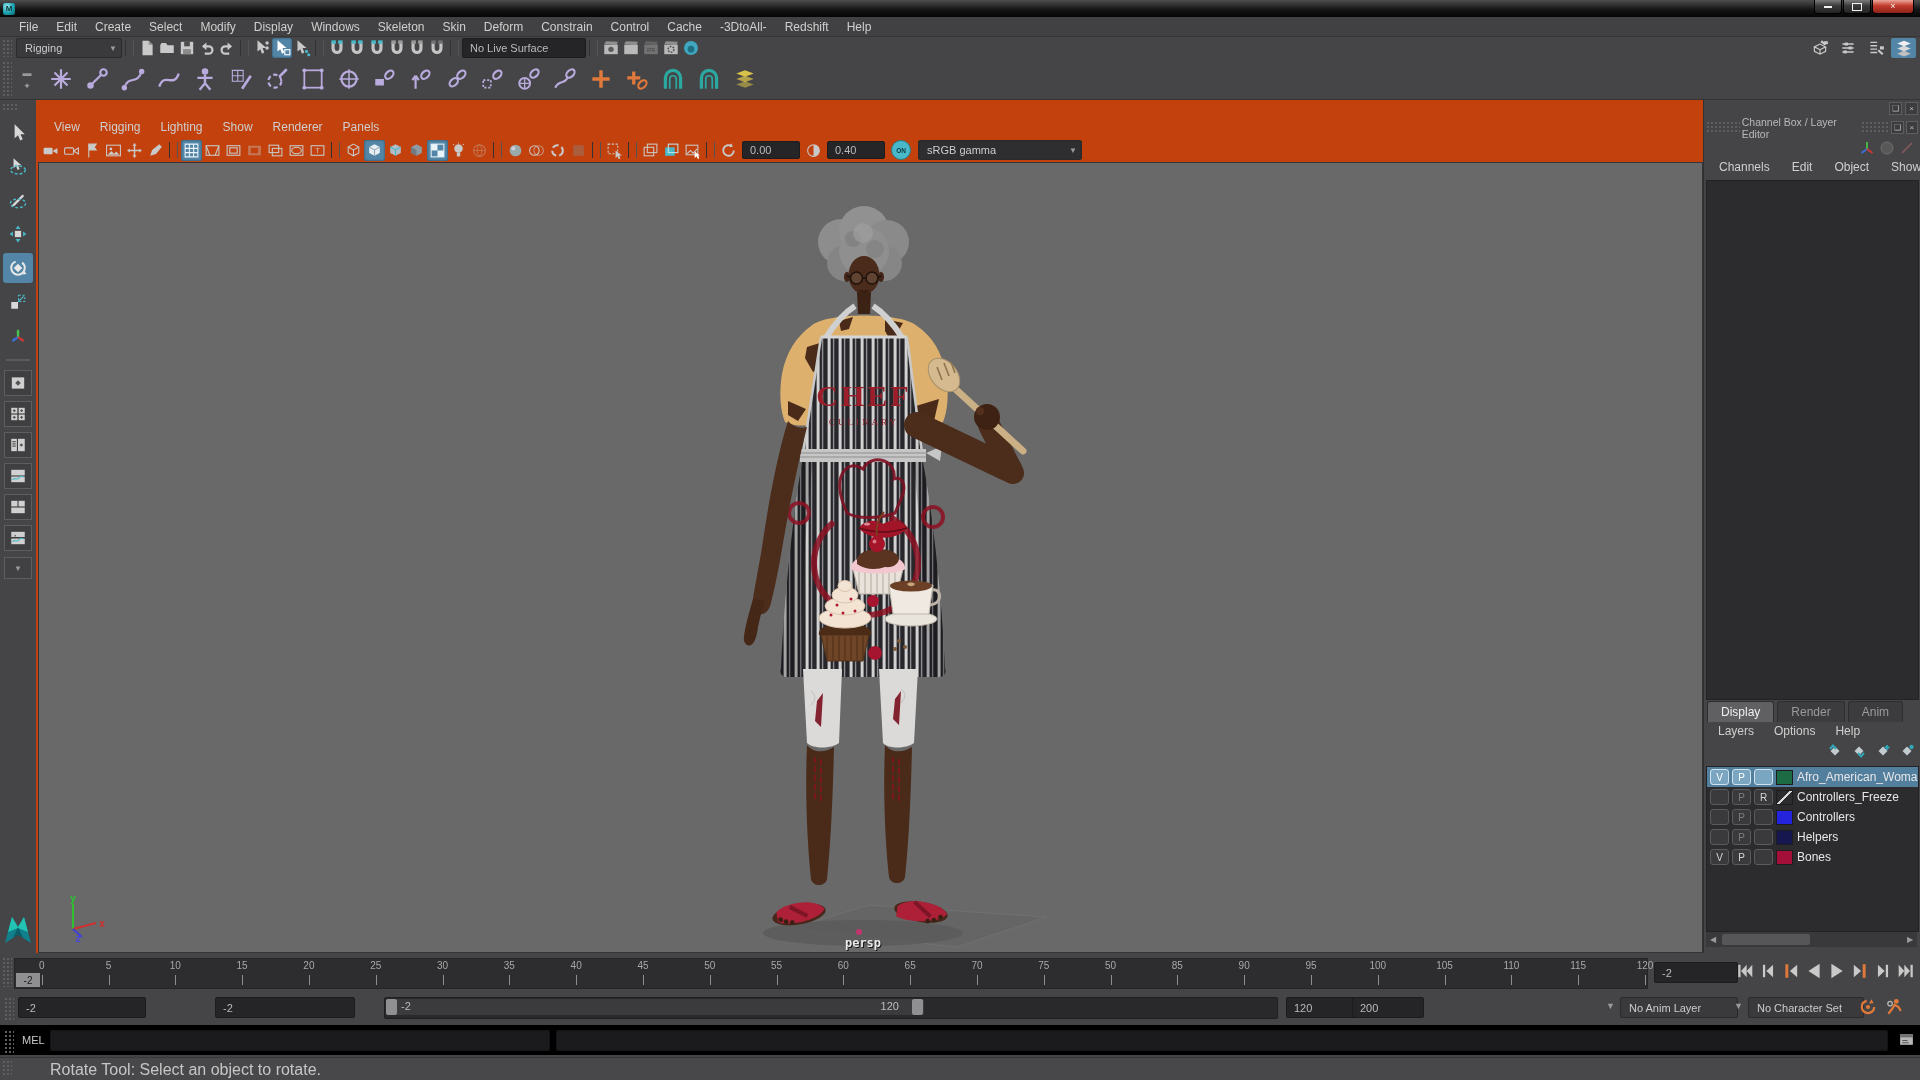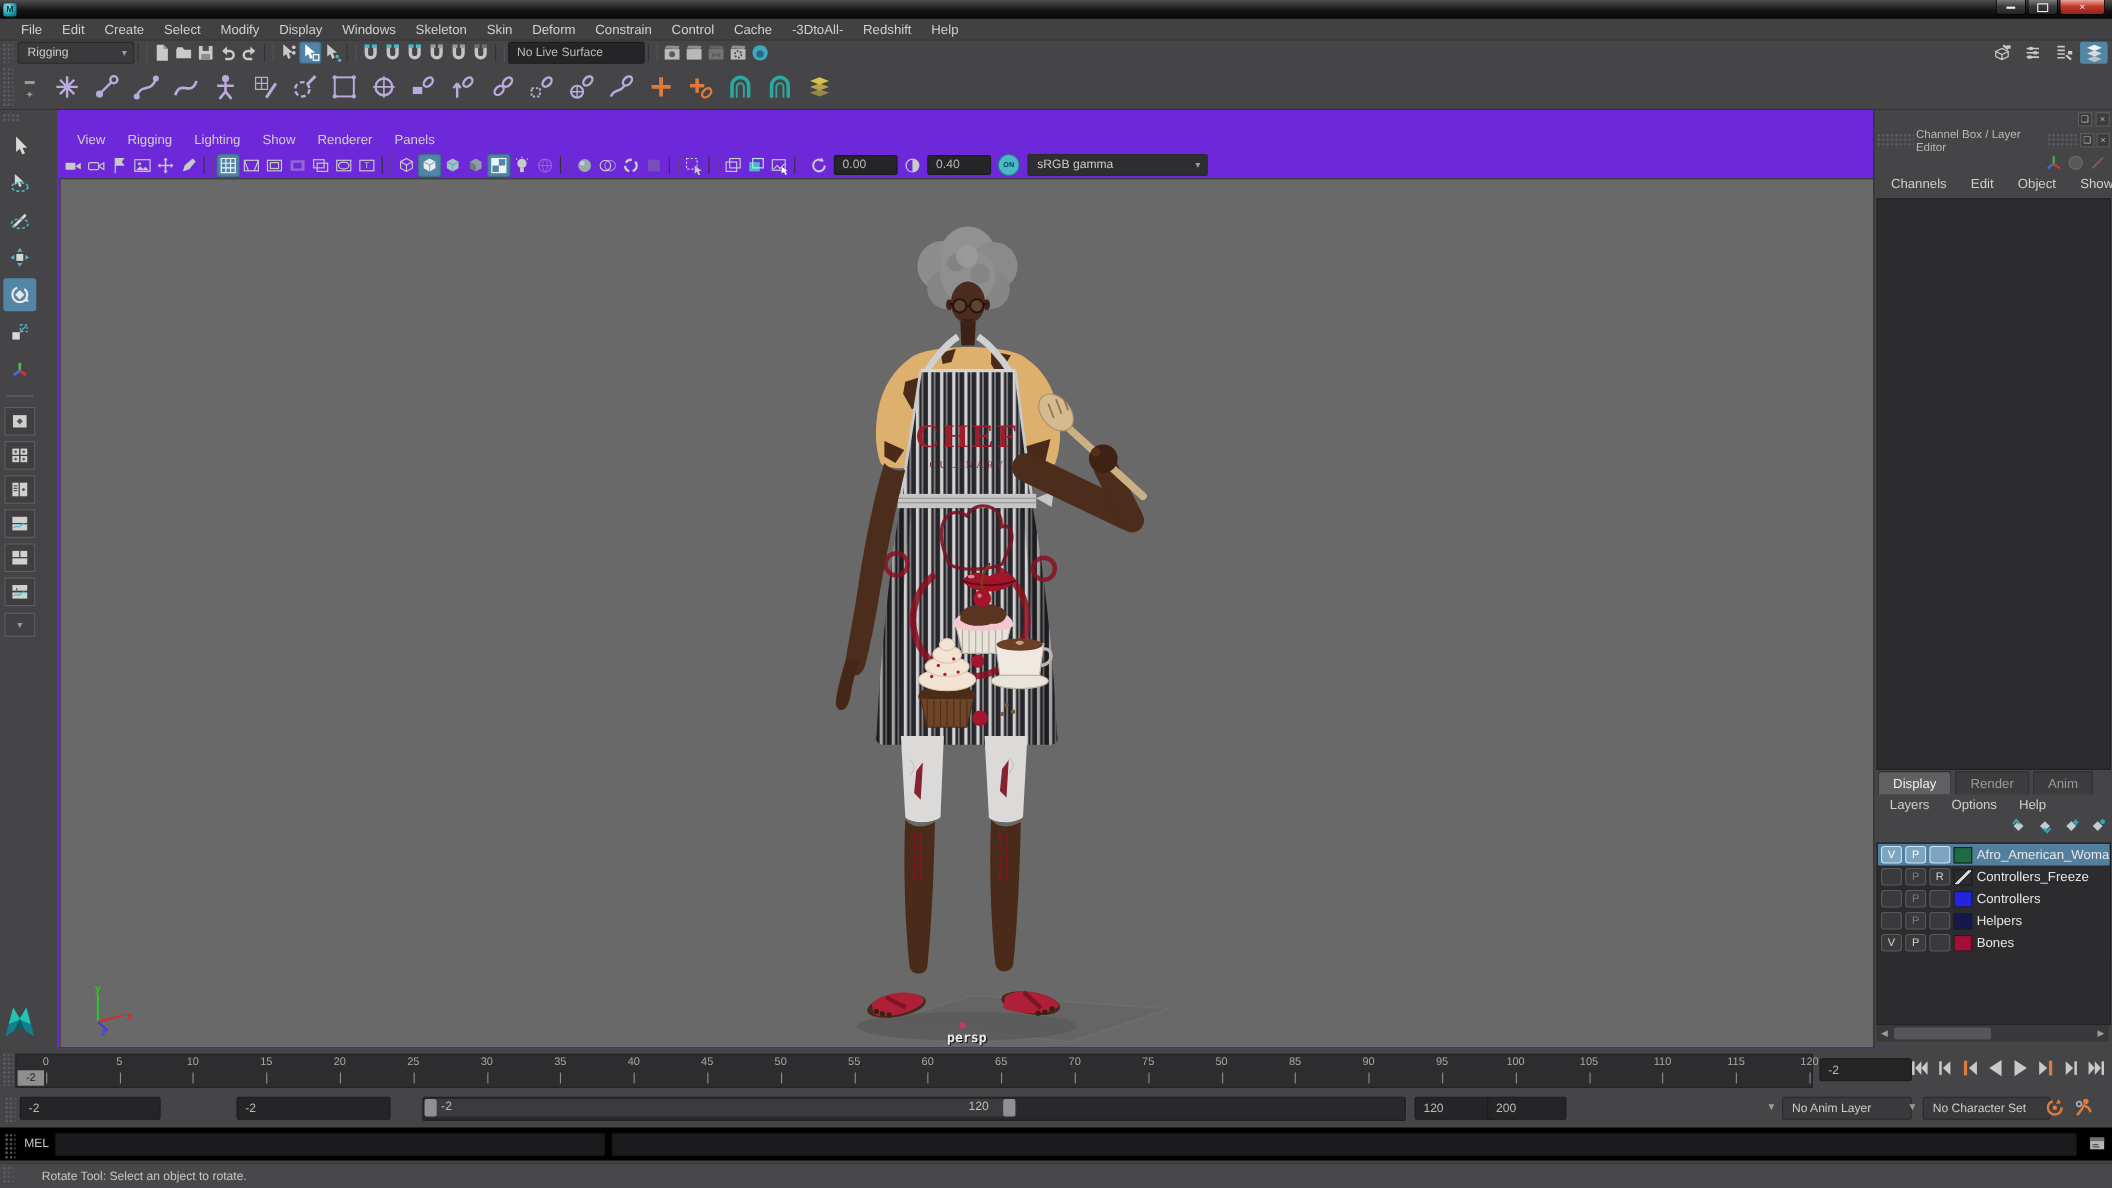--- a/index.html
+++ b/index.html
@@ -42,21 +42,21 @@
   .shelf-icon{width:30px;height:30px;display:flex;align-items:center;justify-content:center}
   
   #toolbox{left:0;top:100px;width:36px;height:853px;background:#454547;display:flex;flex-direction:column;align-items:center}
   .tool{width:30px;height:30px;margin-top:4px;display:flex;align-items:center;justify-content:center;border-radius:3px}
   .tool.active{background:#5285a6}
   #toolbox .divider{width:24px;height:2px;background:#5a5a5c;margin:8px 0 4px}
   .layout-btn{width:26px;height:24px;margin-top:5px;border:1px solid #5e5e60;background:#3f3f41;display:flex;align-items:center;justify-content:center}
   #layout-dd{width:26px;height:20px;margin-top:6px;border:1px solid #5e5e60;background:#414143;display:flex;align-items:center;justify-content:center;color:#9a9a9a;font-size:8px}
   #maya-logo{margin-top:auto;margin-bottom:6px}
   
-  #viewport{left:52px;top:100px;width:1667px;height:853px;background:#6d28d9}
+  #viewport{left:36px;top:100px;width:1667px;height:853px;background:#c2410c}
   #vp-menus{position:absolute;left:8px;top:20px;height:18px;display:flex;font-size:12px;color:#ccc}
   #vp-menus .menu-item{padding:0 10px}
   #vp-toolbar{position:absolute;left:4px;top:38px;height:24px;display:flex;align-items:center}
   #vp-toolbar .ibtn{width:21px;height:21px}
   #vp-toolbar .field{width:42px;height:16px;margin:0 3px}
   #on-toggle{width:18px;height:18px;border-radius:50%;background:#49b8c8;border:1px solid #2b7a86;color:#0c3a40;font-size:6.5px;font-weight:bold;display:flex;align-items:center;justify-content:center;margin:0 3px}
   #view-transform{width:150px;height:18px;margin-left:4px;background:#2e2e30}
   #vp-canvas{position:absolute;left:2px;top:62px;width:1663px;height:789px;background:#696969;border:1px solid #353537}
   #vp-canvas svg{display:block}
   
@@ -104,21 +104,21 @@
   #range-inner{position:absolute;left:1px;top:1px;height:16px;background:#3b3b3d;border-radius:2px}
   .handle{position:absolute;top:1px;width:11px;height:16px;background:#909092;border-radius:2px}
   #range-bar .lbl{position:absolute;top:2px;font-size:11px;color:#bdbdbd}
   .arr-btn{position:absolute;top:10px;font-size:9px;color:#9a9a9a}
   
   #commandline{left:0;top:1025px;width:1920px;height:30px;background:#000000;display:flex;align-items:center}
   #mel-label{position:absolute;left:22px;font-size:11px;color:#c9c9c9}
   .cmd-field{position:absolute;top:5px;height:19px;background:#1b1b1d;border:1px solid #141416;border-radius:2px}
   
   #helpline{left:0;top:1057px;width:1920px;height:23px;background:#48484a;border-top:1px solid #363638;display:flex;align-items:center}
-  #help-text{margin-left:24px;font-size:11px;color:#c6c6c6}
+  #help-text{margin-left:36px;font-size:16px;color:#c6c6c6}
 </style>
 </head>
 <body>
 
 <div id="titlebar" class="abs">
   <div id="maya-badge">M</div>
   <div id="winbtns">
     <div class="winbtn min">
         <div class="minbar"></div>
       </div>

